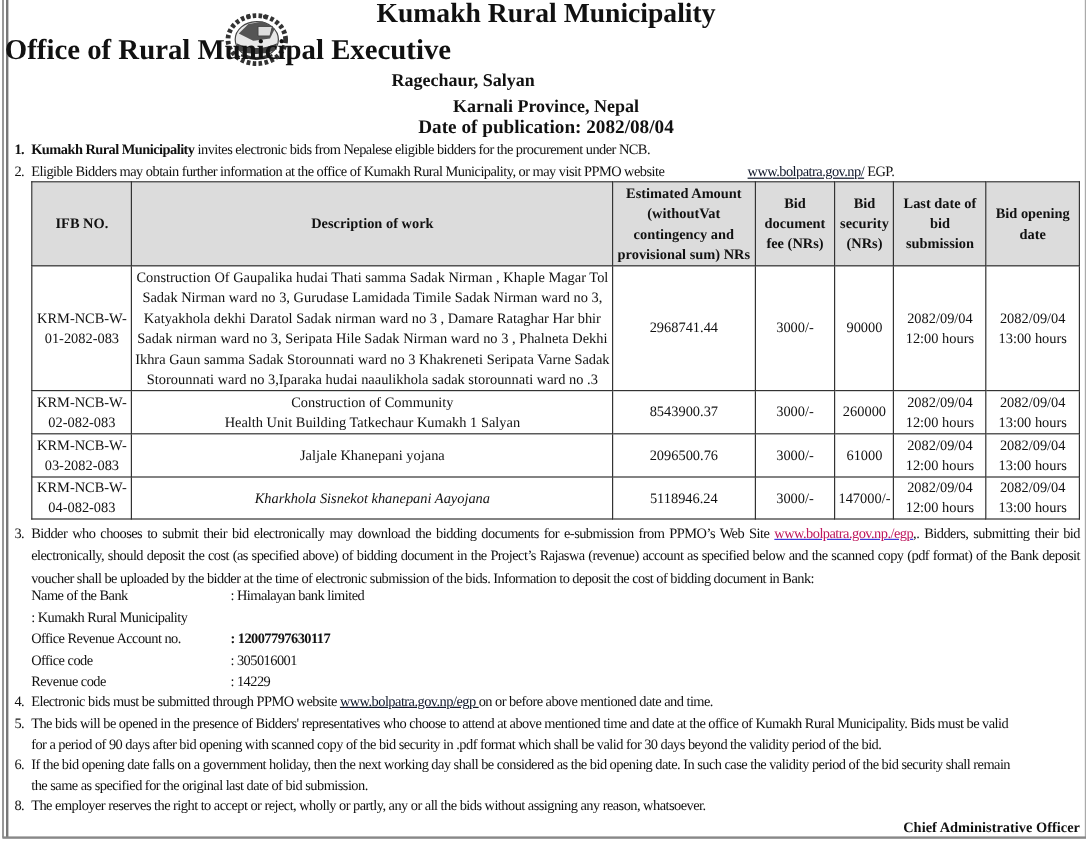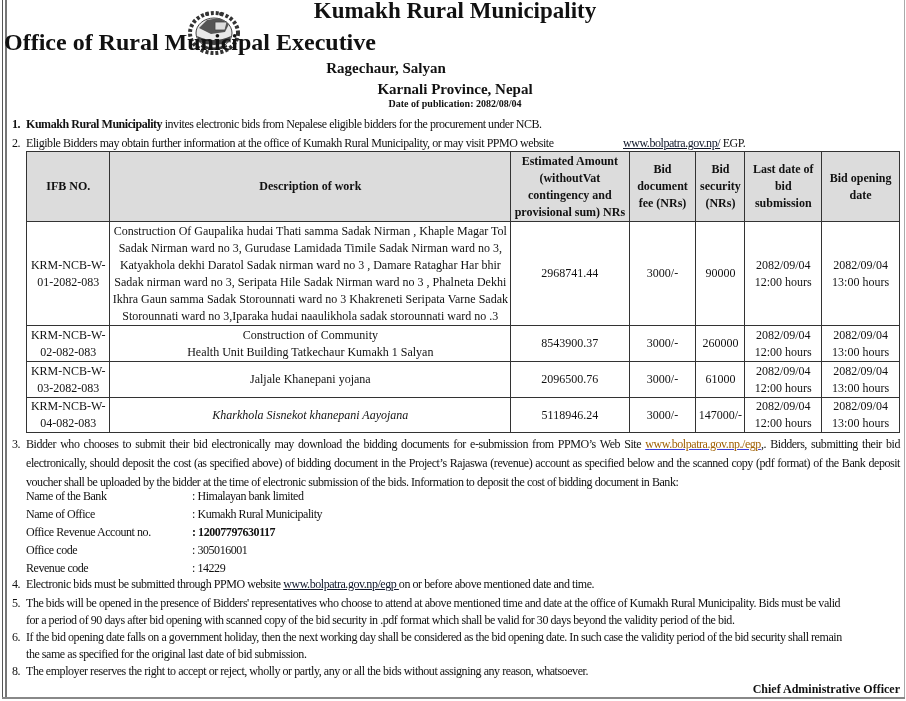--- a/index.html
+++ b/index.html
@@ -10,27 +10,27 @@
   .frame-left-inner { position: absolute; left: 5px; top: 0; width: 2px; height: 698px; background: #777; }
   .frame-right { position: absolute; left: 904px; top: 0; width: 1px; height: 698px; background: #aaa; }
   .frame-bottom { position: absolute; left: 2px; top: 697px; width: 903px; height: 2px; background: #888; }
 
   .logo { position: absolute; left: 185px; top: 8px; width: 58px; height: 48px; }
 
   .title1 { position: absolute; left: 0; width: 906px; top: -2px; text-align: center; font-weight: bold; font-size: 23px; padding-left: 4px; }
   .title2 { position: absolute; left: 0; width: 906px; top: 29px; text-align: left; font-weight: bold; font-size: 24px; padding-left: 4px; }
   .sub1 { position: absolute; left: 0; width: 768px; top: 60px; text-align: center; font-weight: bold; font-size: 15px; padding-left: 4px; }
   .sub2 { position: absolute; left: 0; width: 906px; top: 81px; text-align: center; font-weight: bold; font-size: 15px; padding-left: 4px; }
-  .sub3 { position: absolute; left: 0; width: 906px; top: 98px; text-align: center; font-weight: bold; font-size: 10px; padding-left: 4px; }
+  .sub3 { position: absolute; left: 0; width: 906px; top: 98px; text-align: center; font-weight: bold; font-size: 16px; padding-left: 4px; }
 
   .para { position: absolute; left: 12px; font-size: 12px; line-height: 17px; white-space: nowrap; }
   .para .num { display: inline-block; width: 14px; }
   .condensed { letter-spacing: -0.45px; }
   .para a, .link { color: #0f172a; text-decoration: underline; }
-  .link-blue { text-decoration: underline; text-decoration-color: #3b3bdc; color: #a16207; }
+  .link-blue { text-decoration: underline; text-decoration-color: #3b3bdc; color: #be185d; }
 
   .p1 { top: 116px; }
   .p2 { top: 135px; }
   .p2 .site { position: absolute; left: 611px; top: 0; }
 
   table.ifb { position: absolute; left: 26px; top: 151px; width: 874px; border-collapse: collapse; font-size: 12px; }
   table.ifb th, table.ifb td { border: 1px solid #333; text-align: center; vertical-align: middle; line-height: 17px; }
   table.ifb th { background: #dcdcdc; font-weight: bold; font-size: 12px; line-height: 17px; }
   table.ifb tr.head { height: 70px; }
   table.ifb tr.r1 { height: 104px; }
@@ -216,21 +216,20 @@
   <span class="num">3.</span>
   <div class="body"><span>Bidder who chooses to submit their bid electronically may download the bidding documents for e-submission from PPMO’s Web Site </span><a class="link-blue">www.bolpatra.gov.np./egp</a><span>,. Bidders, submitting their bid electronically, should deposit the cost (as specified above) of bidding document in the Project’s Rajaswa (revenue) account as specified below and the scanned copy (pdf format) of the Bank deposit voucher shall be uploaded by the bidder at the time of electronic submission of the bids. Information to deposit the cost of bidding document in Bank:</span></div>
 </div>
 
 <div class="bank condensed">
   <div class="row">
     <span class="lbl">Name of the Bank</span>
     <span class="val">: Himalayan bank limited</span>
   </div>
   <div class="row">
-    <span class="lbl">Name of Office</span>
     <span class="val">: Kumakh Rural Municipality</span>
   </div>
   <div class="row">
     <span class="lbl">Office Revenue Account no.</span>
     <span class="val bold">: 12007797630117</span>
   </div>
   <div class="row">
     <span class="lbl">Office code</span>
     <span class="val">: 305016001</span>
   </div>

